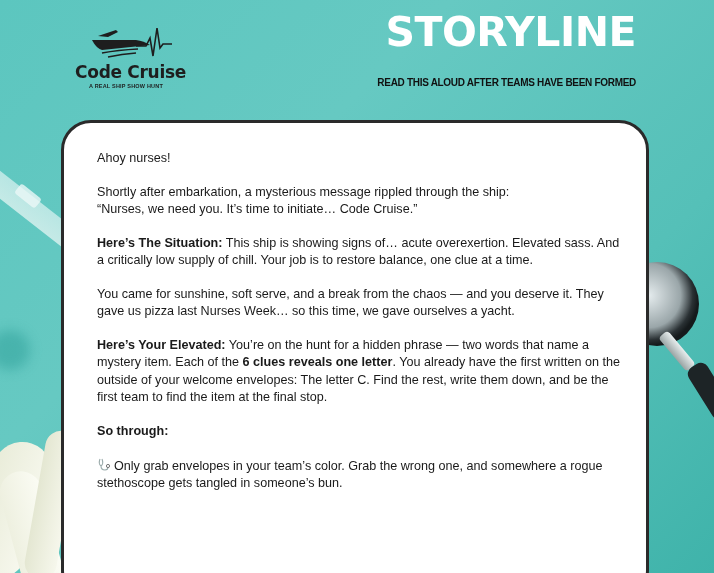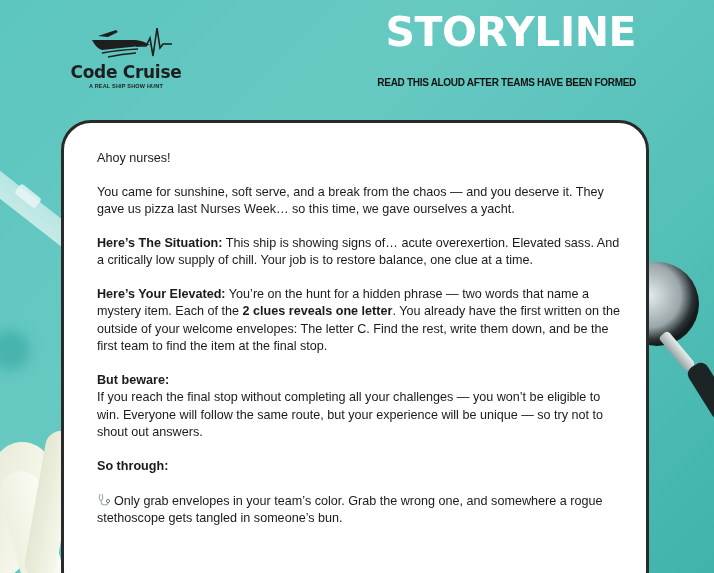--- a/index.html
+++ b/index.html
@@ -31,21 +31,21 @@
   .steth-ring { left:615px; top:262px; width:84px; height:84px; border-radius:50%;
     background: radial-gradient(circle at 40% 40%, #e5ecee 0%, #9aa6a9 45%, #2a3134 62%, #151a1c 70%); }
   .steth-stem { left:655px; top:345px; width:44px; height:12px;
     background: linear-gradient(180deg,#e8eeee,#9aa4a4); transform: rotate(50deg); border-radius:4px; }
   .steth-tube { left:680px; top:380px; width:60px; height:22px; background:#1d2426;
     transform: rotate(58deg); border-radius:8px; }
 
   .logo { position:absolute; left:66px; top:26px; width:120px; text-align:center; }
   .logo svg { display:block; margin:0 auto; }
   .logo-name { font-family:"DejaVu Sans", sans-serif; font-weight:bold; font-size:17px;
-    color:#1e1e1e; letter-spacing:-0.3px; margin-top:0px; line-height:20px; }
+    color:#1e1e1e; letter-spacing:-0.3px; margin-top:0px; line-height:20px;text-align:right; }
   .logo-tag { font-family:"Liberation Sans", sans-serif; font-weight:bold; font-size:5.5px;
     color:#1e1e1e; letter-spacing:0.2px; margin-top:1px; }
 
   .title { position:absolute; right:78px; top:8px; font-family:"DejaVu Sans", sans-serif;
     font-weight:bold; font-size:41px; color:#ffffff; letter-spacing:-0.5px; line-height:48px; }
   .subtitle { position:absolute; right:78px; top:77px; font-family:"Liberation Sans", sans-serif;
     font-weight:bold; font-size:10px; color:#111; letter-spacing:-0.3px; }
 
   .card { position:absolute; left:61px; top:120px; width:588px; height:480px;
     background:#fff; border:3px solid #2a2a2a; border-radius:30px; box-sizing:border-box; }
@@ -80,24 +80,27 @@
   <div class="logo-tag">A REAL SHIP SHOW  HUNT</div>
 </div>
 
 <div class="title">STORYLINE</div>
 <div class="subtitle">READ THIS ALOUD AFTER TEAMS HAVE BEEN FORMED</div>
 
 <div class="card"></div>
 
 <div class="content">
   <p>Ahoy nurses!</p>
+  <p>
+    <span>Shortly after embarkation, a mysterious message rippled through the ship:</span><br>
+    <span>“Nurses, we need you. It’s time to initiate… Code Cruise.”</span>
+  </p>
+  <p><b>Here’s The Situation:</b><span> This ship is showing signs of… acute overexertion. Elevated sass. And a critically low supply of chill. Your job is to restore balance, one clue at a time.</span></p>
   <p>You came for sunshine, soft serve, and a break from the chaos — and you deserve it. They gave us pizza last Nurses Week… so this time, we gave ourselves a yacht.</p>
-  <p><b>Here’s The Situation:</b><span> This ship is showing signs of… acute overexertion. Elevated sass. And a critically low supply of chill. Your job is to restore balance, one clue at a time.</span></p>
-  <p><b>Here’s Your Elevated:</b><span> You’re on the hunt for a hidden phrase — two words that name a mystery item.  Each of the </span><b>2 clues reveals one letter</b><span>. You already have the first written on the outside of your welcome envelopes: The letter C. Find the rest, write them down, and be the first team to find the item at the final stop.</span></p>
-  <p><b>But beware:</b><br><span>If you reach the final stop without completing all your challenges — you won’t be eligible to win. Everyone will follow the same route, but your experience will be unique — so try not to shout out answers.</span></p>
+  <p><b>Here’s Your Elevated:</b><span> You’re on the hunt for a hidden phrase — two words that name a mystery item.  Each of the </span><b>6 clues reveals one letter</b><span>. You already have the first written on the outside of your welcome envelopes: The letter C. Find the rest, write them down, and be the first team to find the item at the final stop.</span></p>
   <p>
     <b>So through:</b><br>
     <br>
     <span><svg class="icon-steth" viewBox="0 0 14 14">
           <path d="M3 1 Q1 6 4 8 Q7 6 5 1 M4 8 Q4 12 8 12 Q11 12 11 9" stroke="#9aa" stroke-width="1.1" fill="none"></path>
           <circle cx="11" cy="8" r="1.6" fill="none" stroke="#777" stroke-width="1"></circle>
         </svg><span>Only grab envelopes in your team’s color. Grab the wrong one, and somewhere a rogue stethoscope gets tangled in someone’s bun.</span></span>
   </p>
 </div>
 

